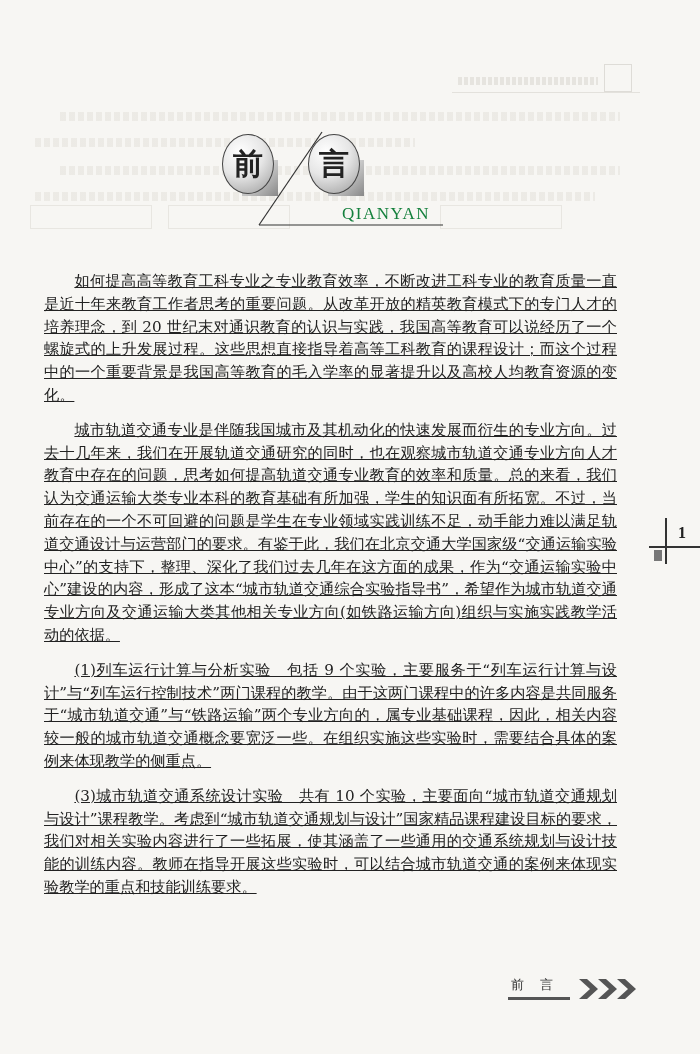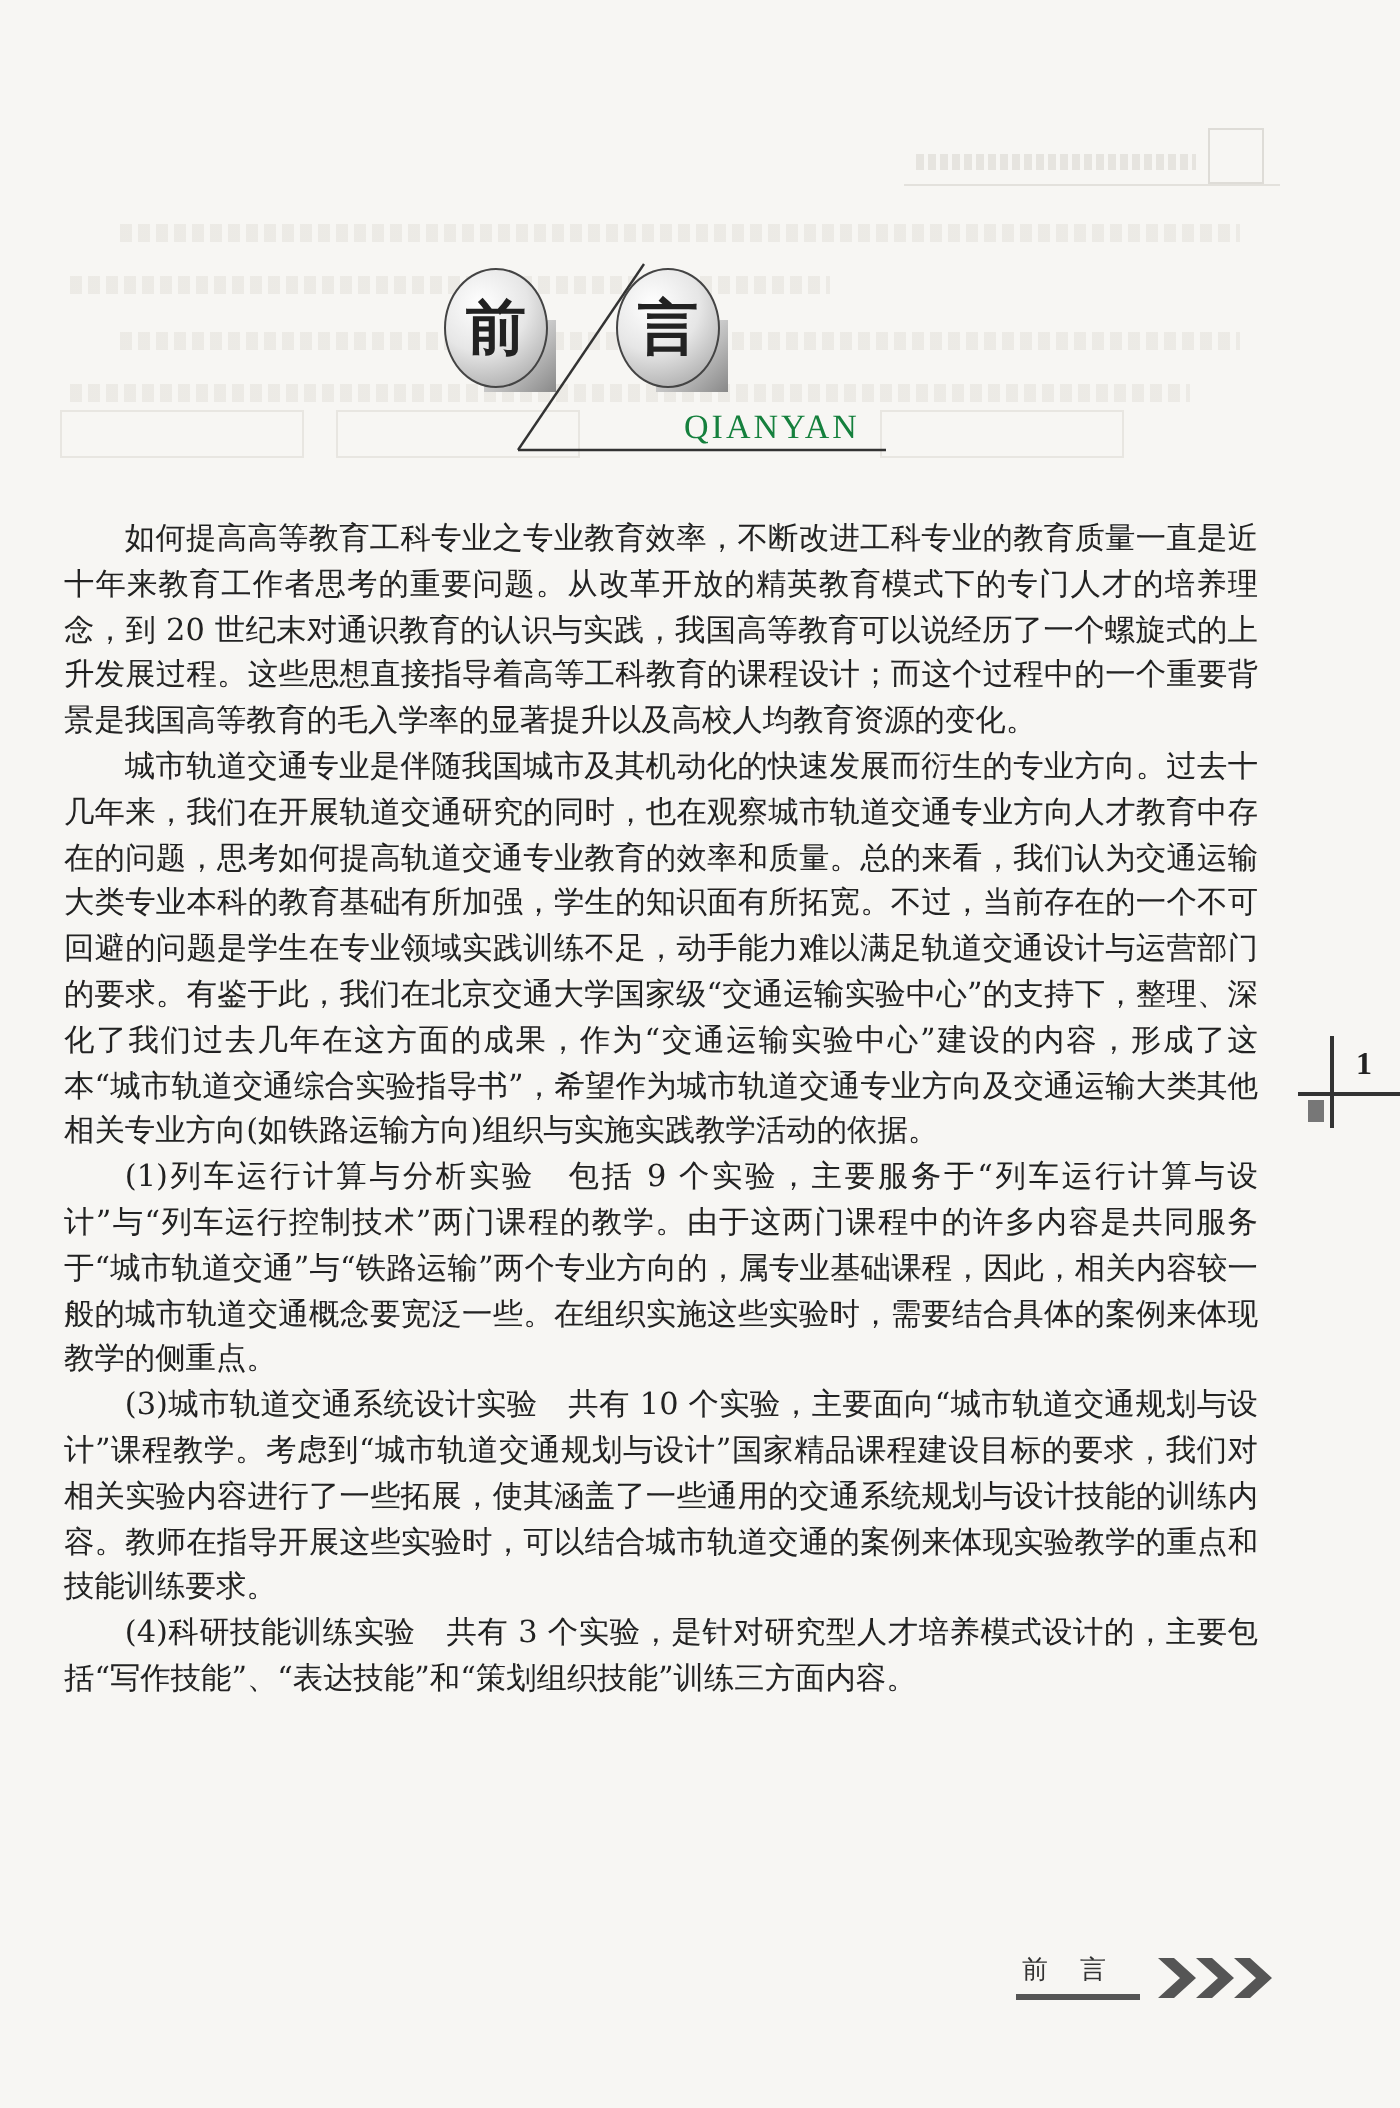--- a/index.html
+++ b/index.html
@@ -52,21 +52,21 @@
   }
 
   
   .content {
     position: absolute; left: 32px; top: 258px; width: 597px;
     font-size: 15.2px; line-height: 22.8px;
     text-align: justify;
     font-family: "DejaVu Serif", serif;
     color: #222;
   }
-  .content p { margin: 0; text-indent: 2em; }
+  .content p { margin: 12px; text-indent: 2em; text-decoration: underline; }
 
   
   .pn-marker { position: absolute; left: 645px; top: 515px; width: 55px; height: 50px; }
   .pn-marker .vline { position: absolute; left: 20px; top: 3px; width: 1.5px; height: 46px; background: #333; }
   .pn-marker .hline { position: absolute; left: 4px; top: 31px; width: 51px; height: 1.5px; background: #333; }
   .pn-marker .block { position: absolute; left: 9px; top: 35px; width: 8px; height: 11px; background: #777; }
   .pn-marker .num {
     position: absolute; left: 33px; top: 9px; font-size: 16px; font-weight: bold;
     font-family: "Liberation Serif", serif; color: #222;
   }
@@ -106,21 +106,20 @@
   <div class="title-shadow" style="left:128px; top:40px;"></div>
   <div class="title-circle" style="left:108px; top:14px;">言</div>
   <div class="title-latin">QIANYAN</div>
 </div>
 
 <div class="content">
   <p>如何提高高等教育工科专业之专业教育效率，不断改进工科专业的教育质量一直是近十年来教育工作者思考的重要问题。从改革开放的精英教育模式下的专门人才的培养理念，到 20 世纪末对通识教育的认识与实践，我国高等教育可以说经历了一个螺旋式的上升发展过程。这些思想直接指导着高等工科教育的课程设计；而这个过程中的一个重要背景是我国高等教育的毛入学率的显著提升以及高校人均教育资源的变化。</p>
   <p>城市轨道交通专业是伴随我国城市及其机动化的快速发展而衍生的专业方向。过去十几年来，我们在开展轨道交通研究的同时，也在观察城市轨道交通专业方向人才教育中存在的问题，思考如何提高轨道交通专业教育的效率和质量。总的来看，我们认为交通运输大类专业本科的教育基础有所加强，学生的知识面有所拓宽。不过，当前存在的一个不可回避的问题是学生在专业领域实践训练不足，动手能力难以满足轨道交通设计与运营部门的要求。有鉴于此，我们在北京交通大学国家级“交通运输实验中心”的支持下，整理、深化了我们过去几年在这方面的成果，作为“交通运输实验中心”建设的内容，形成了这本“城市轨道交通综合实验指导书”，希望作为城市轨道交通专业方向及交通运输大类其他相关专业方向(如铁路运输方向)组织与实施实践教学活动的依据。</p>
   <p>(1)列车运行计算与分析实验　包括 9 个实验，主要服务于“列车运行计算与设计”与“列车运行控制技术”两门课程的教学。由于这两门课程中的许多内容是共同服务于“城市轨道交通”与“铁路运输”两个专业方向的，属专业基础课程，因此，相关内容较一般的城市轨道交通概念要宽泛一些。在组织实施这些实验时，需要结合具体的案例来体现教学的侧重点。</p>
   <p>(3)城市轨道交通系统设计实验　共有 10 个实验，主要面向“城市轨道交通规划与设计”课程教学。考虑到“城市轨道交通规划与设计”国家精品课程建设目标的要求，我们对相关实验内容进行了一些拓展，使其涵盖了一些通用的交通系统规划与设计技能的训练内容。教师在指导开展这些实验时，可以结合城市轨道交通的案例来体现实验教学的重点和技能训练要求。</p>
-  <p>(4)科研技能训练实验　共有 3 个实验，是针对研究型人才培养模式设计的，主要包括“写作技能”、“表达技能”和“策划组织技能”训练三方面内容。</p>
 </div>
 
 <div class="pn-marker">
   <div class="vline"></div>
   <div class="hline"></div>
   <div class="block"></div>
   <div class="num">1</div>
 </div>
 
 <div class="footer">

